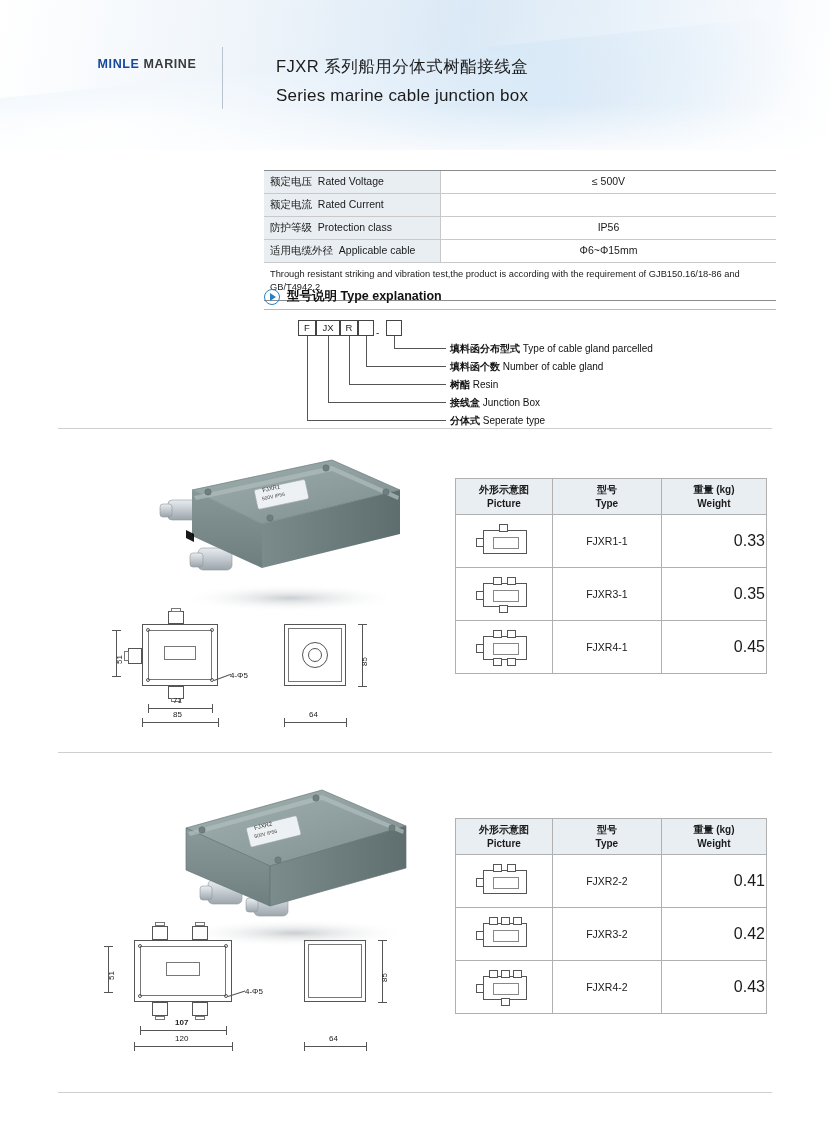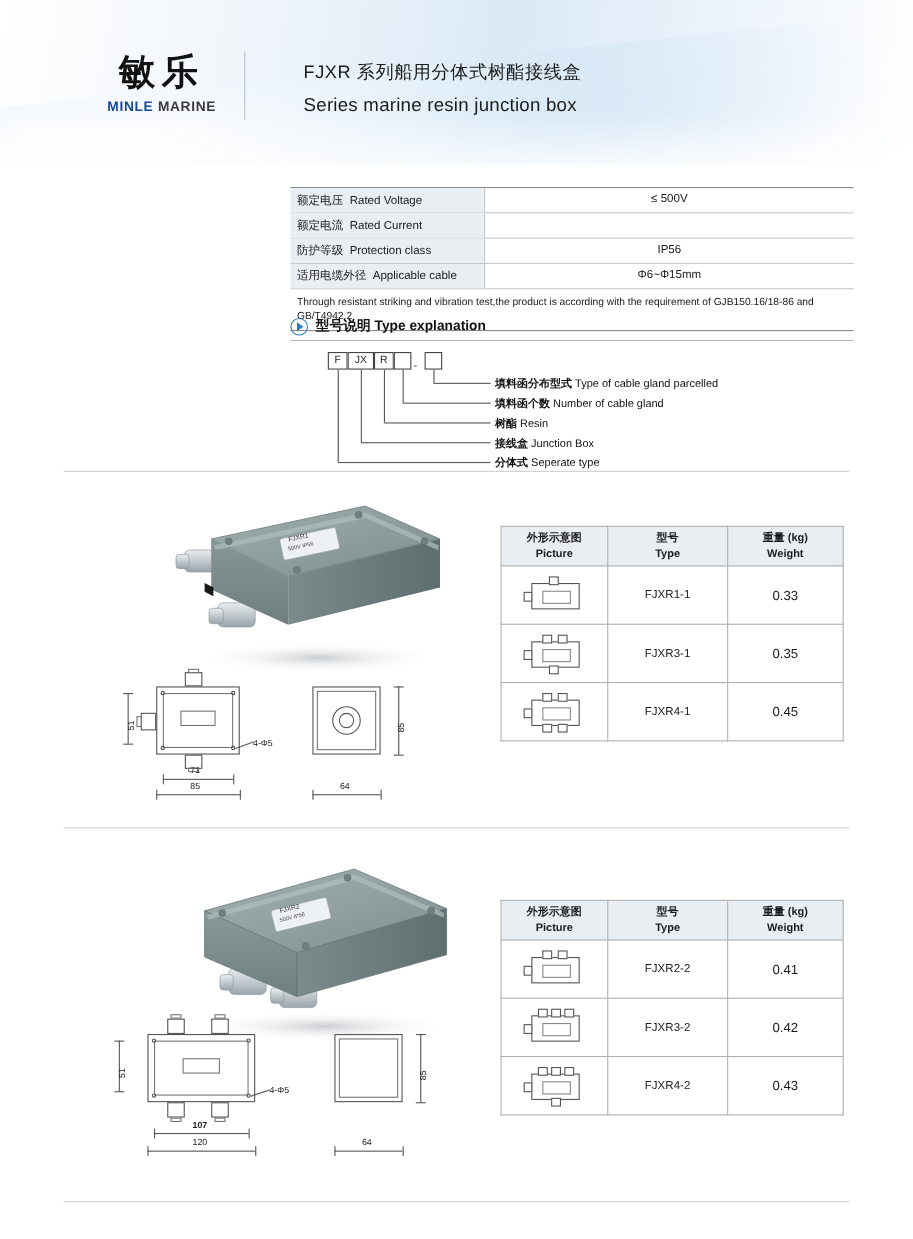--- a/index.html
+++ b/index.html
@@ -88,21 +88,21 @@
   .hr{position:absolute;left:58px;width:714px;border-top:1px solid #cfcfcf;}
 
   
   .ptable{position:absolute;width:312px;font-size:10px;border-collapse:collapse;}
   .ptable table{border-collapse:collapse;width:100%;}
   .ptable th,.ptable td{border:1px solid #b0b0b0;text-align:center;}
   .ptable th{background:#e9eef2;padding:4px 2px;font-weight:bold;font-size:10px;line-height:1.35;}
   .ptable td{height:50px;}
   .ptable td.pic{width:96px;background:#fff;}
   .ptable td.type{width:110px;font-size:10.5px;}
-  .ptable td.wt{width:106px;font-size:12px;}
+  .ptable td.wt{width:106px;font-size:16px;text-align:right;}
 
   
   .mini{position:relative;width:58px;height:34px;margin:0 auto;}
   .mini .body{
     position:absolute;left:8px;top:6px;width:42px;height:22px;
     border:1px solid #555;background:#fff;
   }
   .mini .body:after{
     content:"";position:absolute;left:9px;top:6px;width:24px;height:10px;border:1px solid #888;
   }
@@ -119,27 +119,26 @@
   .dtxt.rot{transform:rotate(-90deg);transform-origin:left top;}
   .dbox{position:absolute;border:1px solid #555;box-sizing:border-box;}
   .dbox.thin{border-color:#777;}
   .dcirc{position:absolute;border:1px solid #555;border-radius:50%;box-sizing:border-box;}
 </style>
 </head>
 <body>
 
 <div class="header">
   <div class="logo-wrap">
-    <div class="logo-cn">敏乐</div>
     <div class="logo-en"><span>MINLE</span><span class="light"> MARINE</span></div>
   </div>
   <div class="divider-v"></div>
   <div class="title-block">
     <div class="title-cn">FJXR 系列船用分体式树酯接线盒</div>
-    <div class="title-en">Series marine resin junction box</div>
+    <div class="title-en">Series marine cable junction box</div>
   </div>
 </div>
 
 <div class="specs">
   <div class="row">
     <div class="lbl"><span>额定电压</span>&nbsp;&nbsp;<span>Rated Voltage</span></div>
     <div class="val">≤ 500V</div>
   </div>
   <div class="row">
     <div class="lbl"><span>额定电流</span>&nbsp;&nbsp;<span>Rated Current</span></div>

